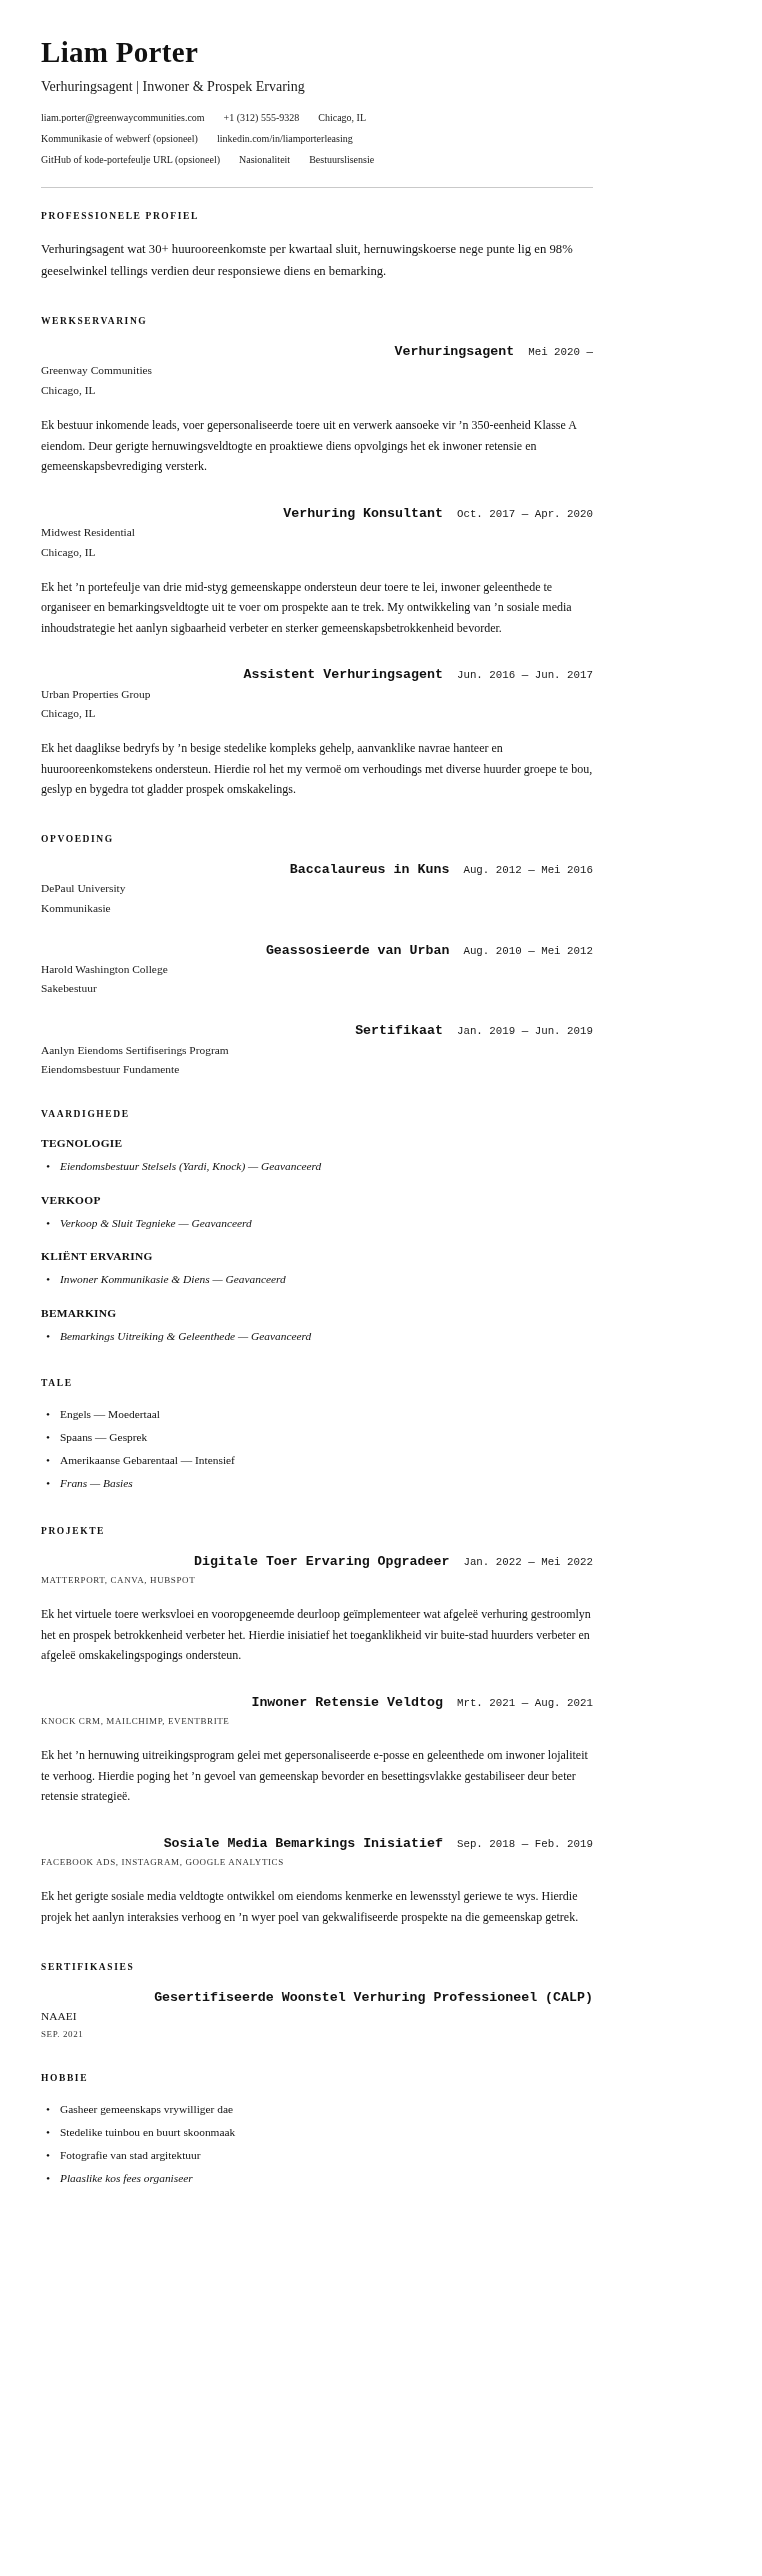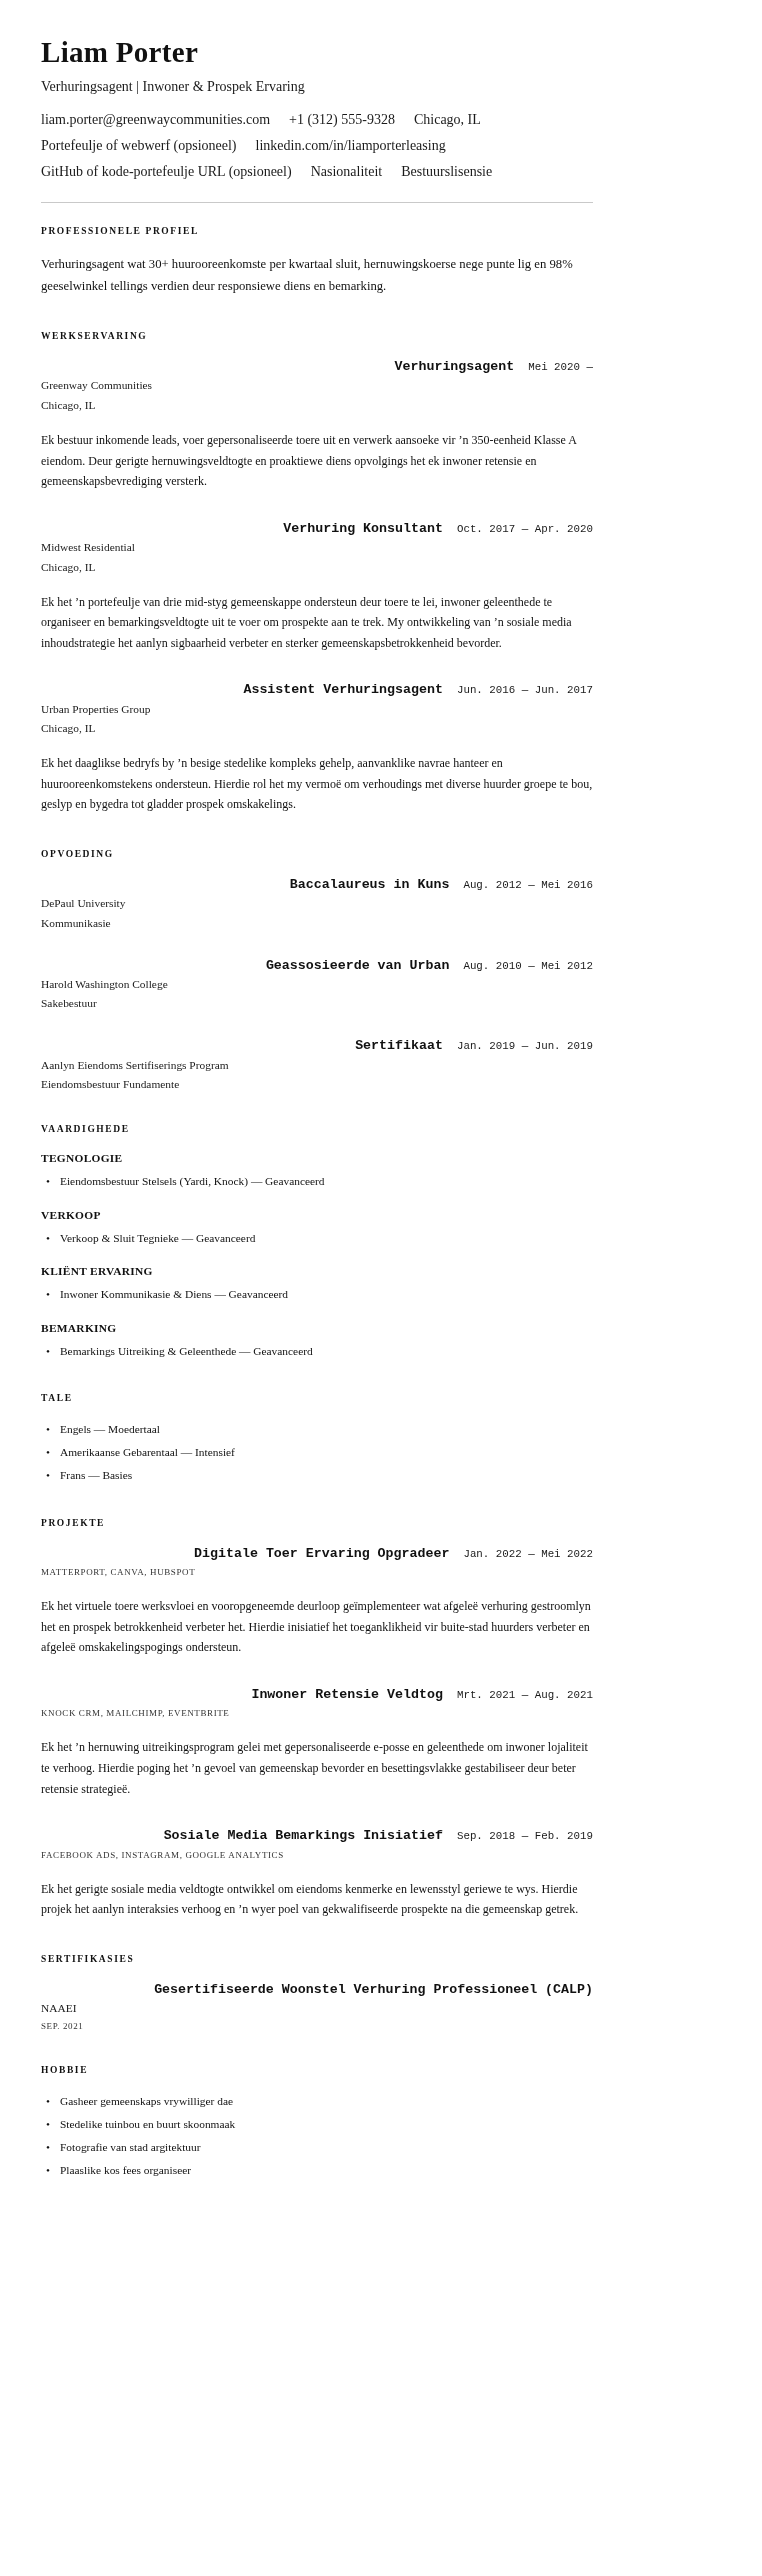--- a/index.html
+++ b/index.html
@@ -28,21 +28,21 @@
   .job-headline {
     font-size: 14px;
     margin-bottom: 16.5px;
     color: #1a1a1a;
   }
   .contact-row {
     display: flex;
     flex-wrap: wrap;
     column-gap: 19px;
     row-gap: 3.8px;
-    font-size: 14px;
+    font-size: 10px;
     margin-bottom: 10.2px;
     color: #1a1a1a;
   }
 
   hr.top-rule {
     border: none;
     border-top: 0.6px solid #c9c9c9;
     margin: 21.6px 0 23px 0;
   }
 
@@ -126,21 +126,21 @@
 
   
   ul.bullets { list-style: none; }
   ul.bullets li {
     font-size: 11.4px;
     line-height: 1.45;
     padding-left: 19px;
     position: relative;
     margin-bottom: 6.4px;
   }
-  ul.bullets li:last-child { margin-bottom: 0; }
+  ul.bullets li:last-child { margin-bottom: 0; font-style: italic; }
   ul.bullets li::before {
     content: "•";
     position: absolute;
     left: 5.1px;
     top: 0;
   }
 </style>
 </head>
 <body>
 
@@ -149,21 +149,21 @@
   <header class="resume-header">
     <h1 class="name">Liam Porter</h1>
     <div class="job-headline">Verhuringsagent | Inwoner &amp; Prospek Ervaring</div>
 
     <div class="contact-row">
       <span>liam.porter@greenwaycommunities.com</span>
       <span>+1 (312) 555-9328</span>
       <span>Chicago, IL</span>
     </div>
     <div class="contact-row">
-      <span>Portefeulje of webwerf (opsioneel)</span>
+      <span>Kommunikasie of webwerf (opsioneel)</span>
       <span>linkedin.com/in/liamporterleasing</span>
     </div>
     <div class="contact-row">
       <span>GitHub of kode-portefeulje URL (opsioneel)</span>
       <span>Nasionaliteit</span>
       <span>Bestuurslisensie</span>
     </div>
   </header>
 
   <hr class="top-rule">
@@ -267,20 +267,21 @@
       <ul class="bullets">
         <li>Bemarkings Uitreiking &amp; Geleenthede — Geavanceerd</li>
       </ul>
     </div>
   </section>
 
   <section class="section">
     <h2 class="section-heading">Tale</h2>
     <ul class="bullets">
       <li>Engels — Moedertaal</li>
+      <li>Spaans — Gesprek</li>
       <li>Amerikaanse Gebarentaal — Intensief</li>
       <li>Frans — Basies</li>
     </ul>
   </section>
 
   <section class="section">
     <h2 class="section-heading">Projekte</h2>
 
     <div class="entry">
       <div class="entry-head">

